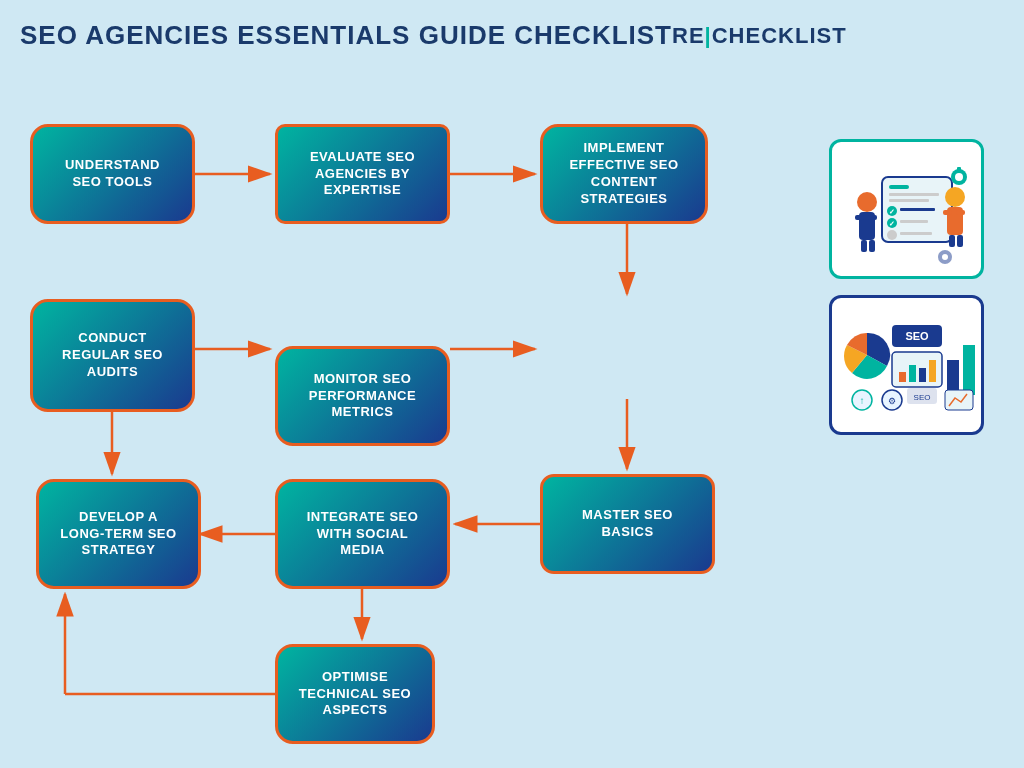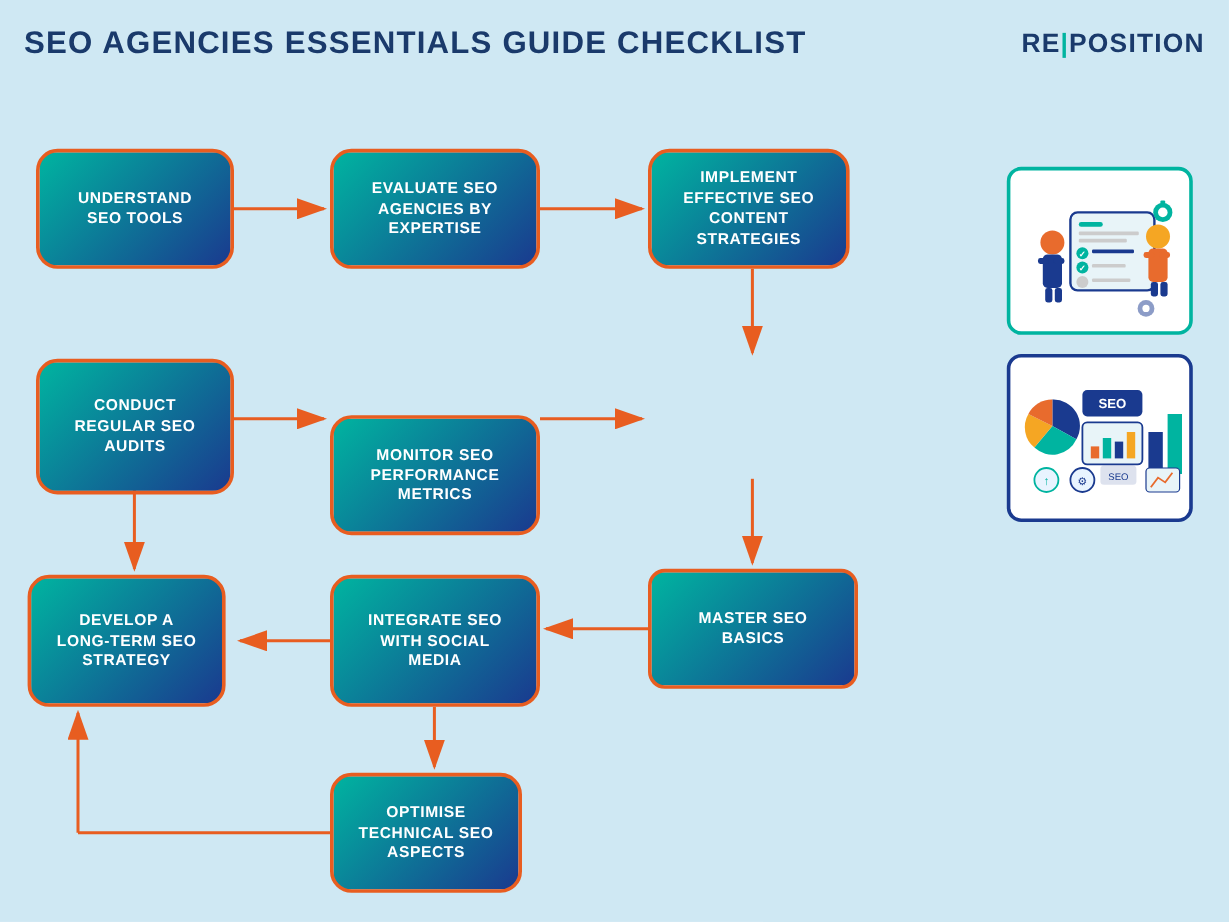--- a/index.html
+++ b/index.html
@@ -13,21 +13,20 @@
     }
     .page {
       width: 1024px;
       height: 768px;
       background: #cfe8f3;
       position: relative;
       padding: 20px;
     }
     .header {
       display: flex;
-      justify-content: space-between;
       align-items: center;
       margin-bottom: 18px;
     }
     .title {
       font-size: 26px;
       font-weight: 900;
       color: #1a3a6b;
       letter-spacing: 1px;
     }
     .logo {
@@ -63,21 +62,21 @@
     
     .arrows-svg {
       position: absolute;
       top: 0; left: 0;
       width: 840px;
       height: 680px;
       pointer-events: none;
     }
     .side-cards {
       position: absolute;
-      right: 10px;
+      right: 20px;
       top: 70px;
       display: flex;
       flex-direction: column;
       gap: 16px;
     }
     .card {
       width: 155px;
       height: 140px;
       border-radius: 12px;
       display: flex;
@@ -89,38 +88,38 @@
     .card-green {
       border: 3px solid #00b4a0;
       background: white;
     }
     .card-blue {
       border: 3px solid #1a3a8f;
       background: white;
     }
     
     #n1  { left: 10px;  top: 55px;  width: 165px; height: 100px; }
-    #n2  { left: 255px; top: 55px;  width: 175px; height: 100px; }
+    #n2  { left: 255px; top: 55px;  width: 175px; height: 100px; border-radius: 10px; }
     #n3  { left: 520px; top: 55px;  width: 168px; height: 100px; }
     #n4  { left: 10px;  top: 230px; width: 165px; height: 113px; }
     #n5  { left: 255px; top: 230px; width: 175px; height: 100px; margin-top: 47px; }
     #n6  { left: 520px; top: 230px; width: 175px; height: 100px; }
-    #n7  { left: 3px;  top: 410px; width: 165px; height: 110px; }
+    #n7  { left: 16px;  top: 410px; width: 165px; height: 110px; }
     #n8  { left: 255px; top: 410px; width: 175px; height: 110px; }
     #n9  { left: 520px; top: 405px; width: 175px; height: 100px; border-radius: 14px; }
     #n10 { left: 255px; top: 575px; width: 160px; height: 100px; }
   </style>
 </head>
 <body>
 
 <div class="page">
   <div class="header">
     <div class="title">SEO AGENCIES ESSENTIALS GUIDE CHECKLIST</div>
     <div class="logo">
-      <span>RE</span><span class="bar">|</span><span>POSITION</span>
+      <span>RE</span><span class="bar">|</span><span>CHECKLIST</span>
     </div>
   </div>
 
   <div style="position:relative; display:flex; gap:10px;">
     <div class="flowchart-area">
 
       <svg class="arrows-svg">
         <defs>
           <marker id="arrowhead" markerWidth="10" markerHeight="7" refX="9" refY="3.5" orient="auto">
             <polygon points="0 0, 10 3.5, 0 7" fill="#e85d20"></polygon>

